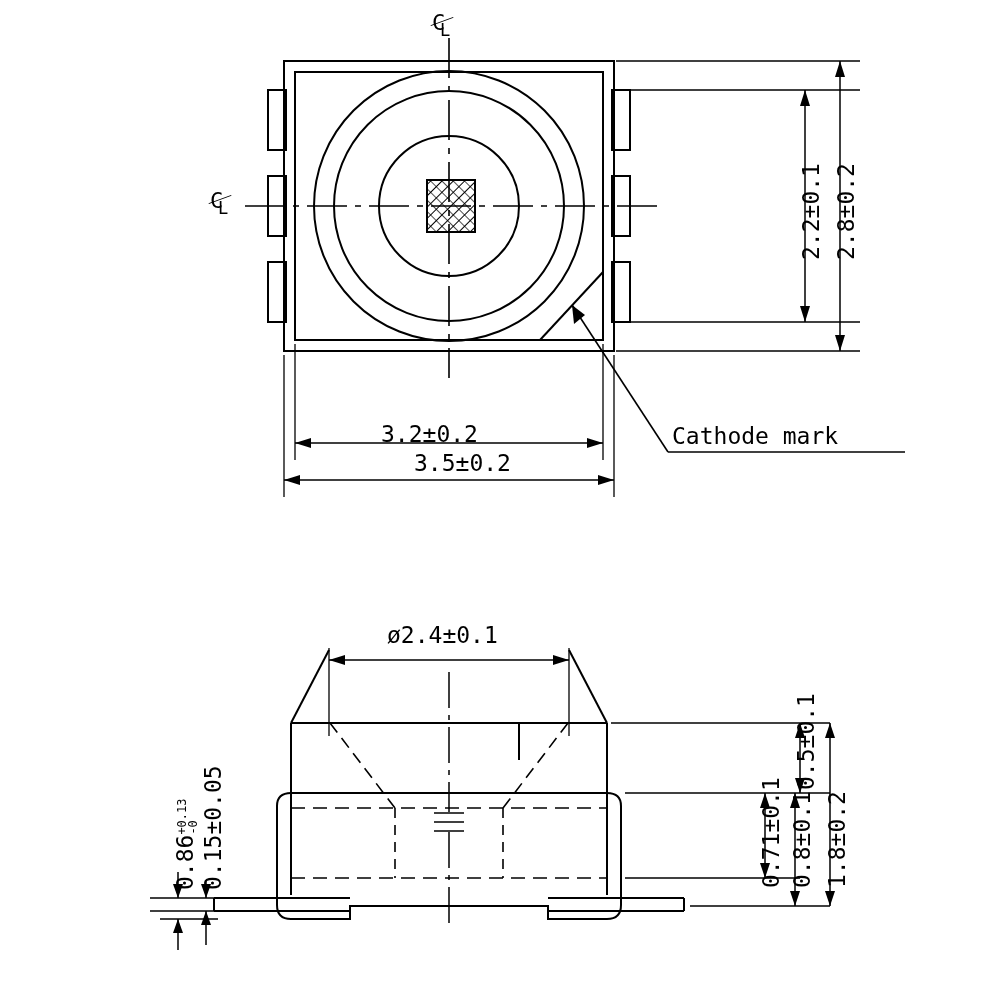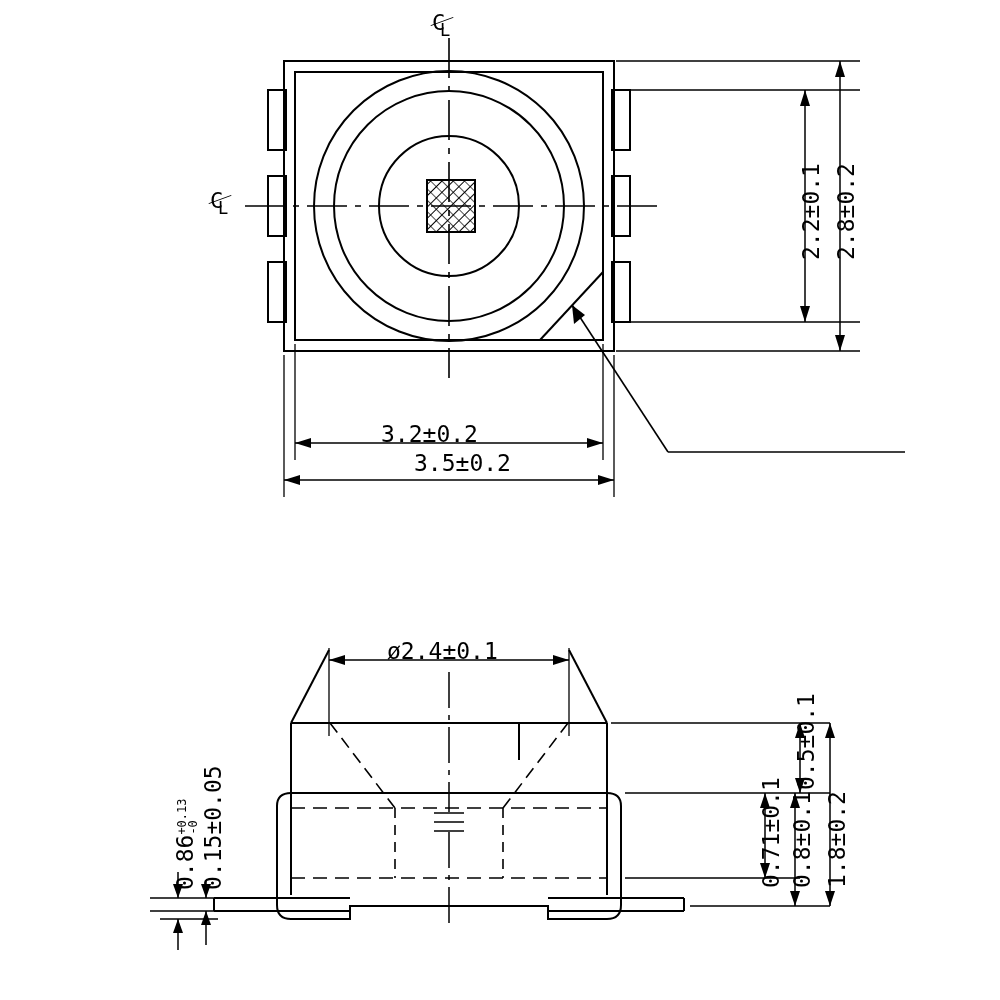--- a/index.html
+++ b/index.html
@@ -204,22 +204,23 @@
       <span style="position:absolute; left:0px; top:9px; width:24px; height:1px; background:#000; transform:rotate(-20deg);"></span>
     </span>
   </div>
 
   <div class="lbl vert" style="left:798px; top:260px;">2.2±0.1</div>
   <div class="lbl vert" style="left:833px; top:260px;">2.8±0.2</div>
 
   <div class="lbl" style="left:381px; top:413px;margin-top:8px;">3.2±0.2</div>
   <div class="lbl" style="left:414px; top:450px;">3.5±0.2</div>
 
-
-  <div class="lbl" style="left:387px; top:622px;margin-top:16px;">ø2.4±0.1</div>
+  <div class="lbl" style="left:672px; top:423px;">Cathode mark</div>
+
+  <div class="lbl" style="left:387px; top:622px;">ø2.4±0.1</div>
 
   <div class="lbl vert" style="left:793px; top:790px;">0.5±0.1</div>
   <div class="lbl vert" style="left:824px; top:888px;">1.8±0.2</div>
   <div class="lbl vert" style="left:758px; top:888px;">0.71±0.1</div>
   <div class="lbl vert" style="left:789px; top:888px;">0.8±0.1</div>
 
   <div class="lbl vert" style="left:200px; top:890px;">0.15±0.05</div>
 
   <div style="position:absolute; left:172px; top:890px;">
     <div class="lbl vert" style="left:0px; top:0px; font-size:23px;">

